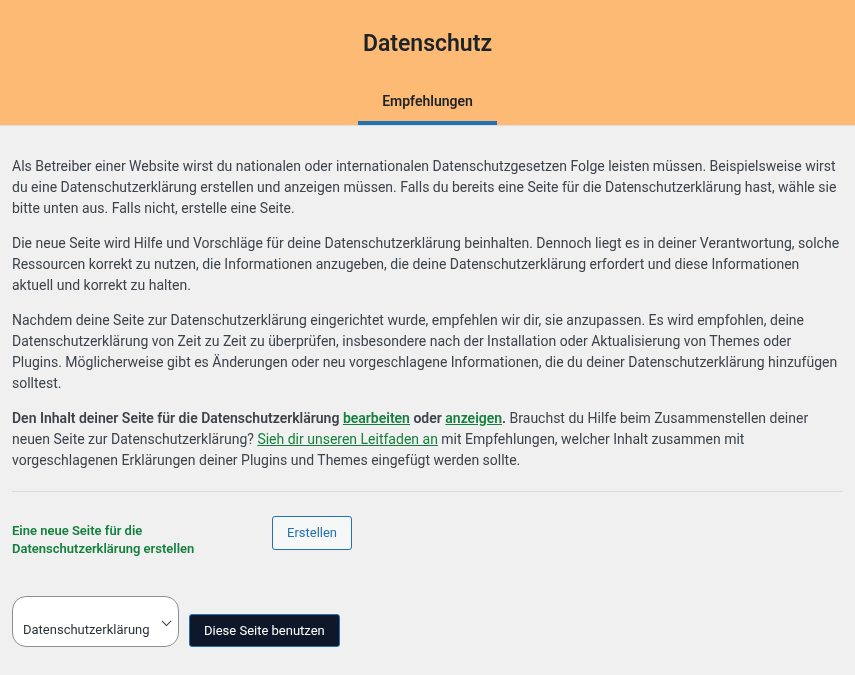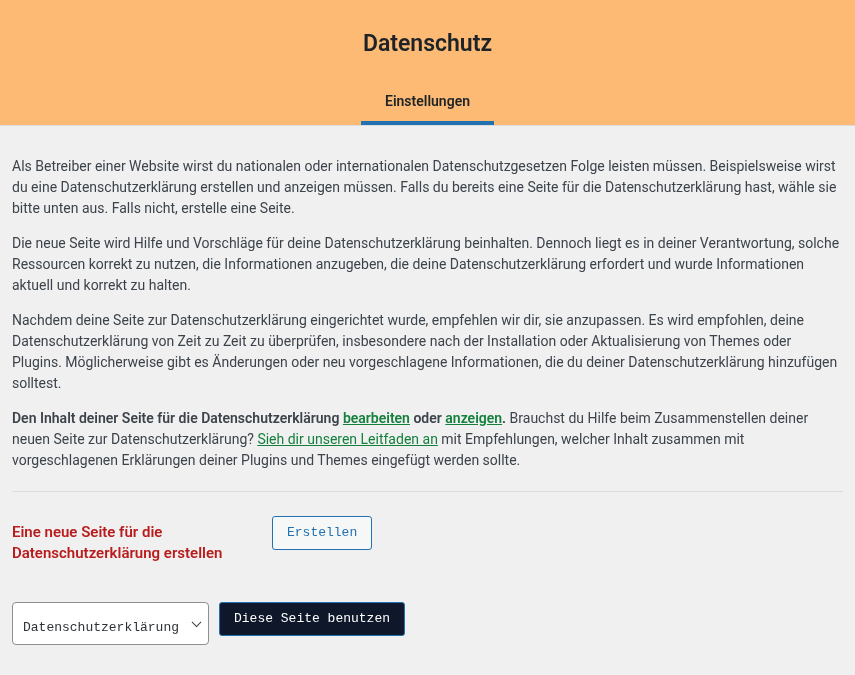--- a/index.html
+++ b/index.html
@@ -71,31 +71,30 @@
       margin: 20px 0 24px 0;
     }
     .form-row {
       display: flex;
       align-items: flex-start;
       margin-bottom: 38px;
     }
     .form-label {
       width: 260px;
       font-weight: 600;
-      font-size: 15px;
-      color: #b91c1c;
+      font-size: 13px;
+      color: #15803d;
       line-height: 1.4;
       padding-right: 20px;
       padding-top: 6px;
     }
     .form-control {
       display: flex;
       gap: 10px;
-      align-items: flex-start;
-      font-family: Liberation Mono, monospace;
+      align-items: flex-end;
     }
     .btn {
       display: inline-block;
       font-size: 13px;
       padding: 6px 14px;
       border-radius: 3px;
       cursor: pointer;
       line-height: 1.5;
       border: 1px solid;
       font-family: inherit;
@@ -110,23 +109,23 @@
       border-color: #2271b1;
       color: #fff;
     }
     .select-wrap {
       position: relative;
       display: inline-block;
     }
     select {
       font-family: inherit;
       font-size: 13px;
-      padding: 15px 28px 5px 10px;
+      padding: 23px 28px 5px 10px;
       border: 1px solid #8c8f94;
-      border-radius: 4px;
+      border-radius: 14px;
       background: #fff;
       color: #2c3338;
       appearance: none;
       -webkit-appearance: none;
       cursor: pointer;
       line-height: 1.6;
       min-height: 30px;
     }
     .select-wrap::after {
       content: '';
@@ -140,28 +139,28 @@
       border-bottom: 1.5px solid #3c434a;
       pointer-events: none;
     }
   </style>
 </head>
 <body>
 
 <div class="header">
   <h1 class="page-title">Datenschutz</h1>
   <div class="tabs">
-    <div class="tab active">Einstellungen</div>
+    <div class="tab active">Empfehlungen</div>
   </div>
 </div>
 
 <div class="content">
 
   <p class="para">Als Betreiber einer Website wirst du nationalen oder internationalen Datenschutzgesetzen Folge leisten müssen. Beispielsweise wirst du eine Datenschutzerklärung erstellen und anzeigen müssen. Falls du bereits eine Seite für die Datenschutzerklärung hast, wähle sie bitte unten aus. Falls nicht, erstelle eine Seite.</p>
-  <p class="para">Die neue Seite wird Hilfe und Vorschläge für deine Datenschutzerklärung beinhalten. Dennoch liegt es in deiner Verantwortung, solche Ressourcen korrekt zu nutzen, die Informationen anzugeben, die deine Datenschutzerklärung erfordert und wurde Informationen aktuell und korrekt zu halten.</p>
+  <p class="para">Die neue Seite wird Hilfe und Vorschläge für deine Datenschutzerklärung beinhalten. Dennoch liegt es in deiner Verantwortung, solche Ressourcen korrekt zu nutzen, die Informationen anzugeben, die deine Datenschutzerklärung erfordert und diese Informationen aktuell und korrekt zu halten.</p>
   <p class="para">Nachdem deine Seite zur Datenschutzerklärung eingerichtet wurde, empfehlen wir dir, sie anzupassen. Es wird empfohlen, deine Datenschutzerklärung von Zeit zu Zeit zu überprüfen, insbesondere nach der Installation oder Aktualisierung von Themes oder Plugins. Möglicherweise gibt es Änderungen oder neu vorgeschlagene Informationen, die du deiner Datenschutzerklärung hinzufügen solltest.</p>
 
   <p class="para">
     <strong><span>Den Inhalt deiner Seite für die Datenschutzerklärung </span><a href="#">bearbeiten</a><span> oder </span><a href="#">anzeigen</a><span>. </span></strong><span>Brauchst du Hilfe beim Zusammenstellen deiner neuen Seite zur Datenschutzerklärung? </span><a href="#">Sieh dir unseren Leitfaden an</a><span> mit Empfehlungen, welcher Inhalt zusammen mit vorgeschlagenen Erklärungen deiner Plugins und Themes eingefügt werden sollte.</span>
   </p>
 
   <hr class="sep">
 
   <div class="form-row">
     <div class="form-label">Eine neue Seite für die Datenschutzerklärung erstellen</div>

